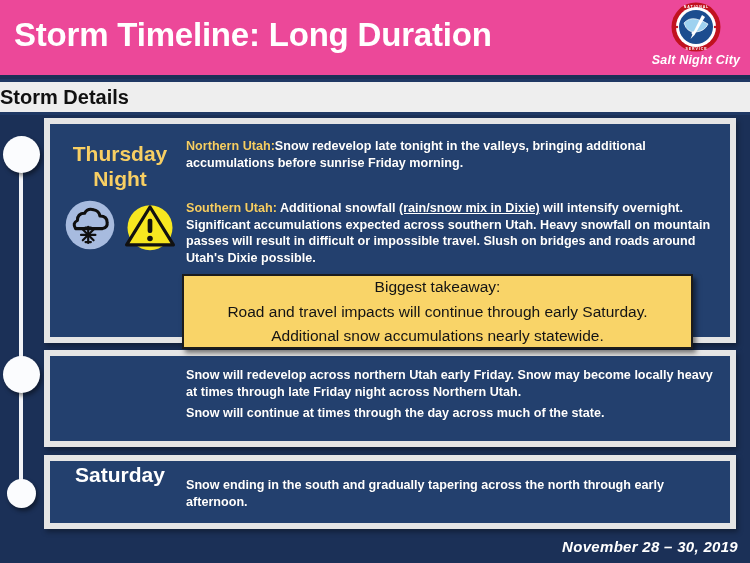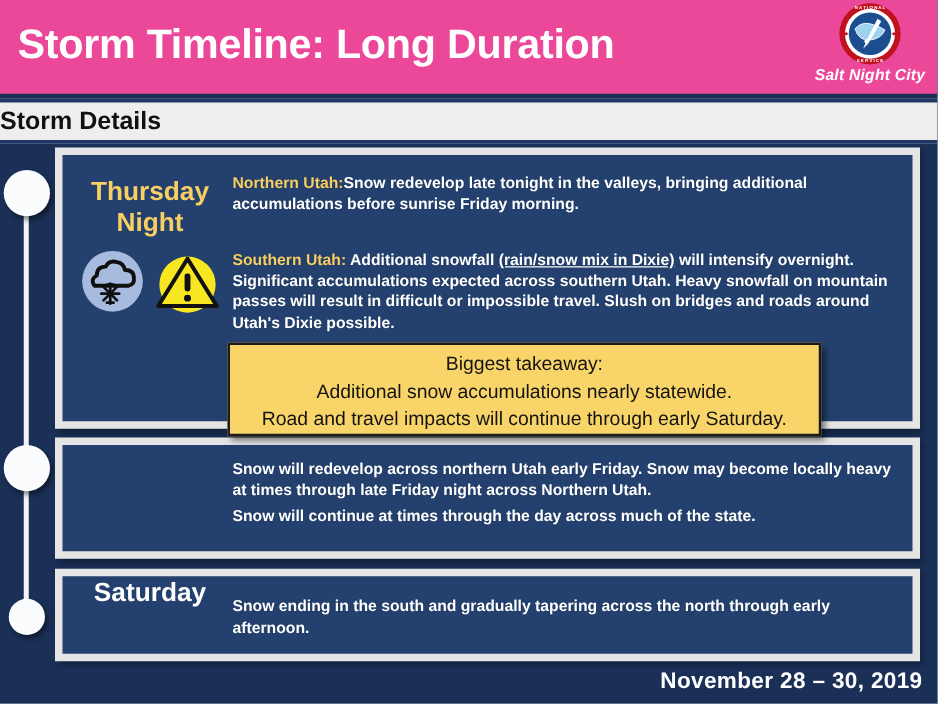--- a/index.html
+++ b/index.html
@@ -135,45 +135,46 @@
 
   #fri-para-1 { position: absolute; left: 136px; top: 11px; right: 14px; }
   #fri-para-2 { position: absolute; left: 136px; top: 49px; right: 14px; }
 
   #sat-para-1 { position: absolute; left: 136px; top: 16px; right: 14px; }
 
   
   #takeaway {
     position: absolute;
     left: 182px; top: 274px;
-    width: 475px; height: 75px;
+    width: 511px; height: 75px;
     background: #f9d468;
     border: 2px solid #1c1c1c;
     box-shadow: 3px 4px 5px rgba(0,0,0,0.5);
     display: flex;
     flex-direction: column;
     align-items: center;
-    justify-content: flex-end;
+    justify-content: space-between;
     z-index: 20;
   }
   .takeaway-line {
     color: #141414;
     font-size: 15.5px;
     line-height: 1.42;
     text-align: center;
     white-space: nowrap;
   }
 
   
   #footer-date {
     position: absolute;
     right: 12px; bottom: 8px;
     color: #ffffff;
-    font-size: 18px;
-    font-weight: bold;
+    font-size: 15px;
+    font-weight: bold;
+    font-style: italic;
     letter-spacing: 0.3px;
   }
 </style>
 </head>
 <body>
 
 <div id="page">
 
   <div id="header">
     <div id="header-title">Storm Timeline: Long Duration</div>
@@ -242,22 +243,22 @@
       <span class="region-tag">Northern Utah:</span><span>Snow redevelop late tonight in the valleys, bringing additional accumulations before sunrise Friday morning.</span>
     </div>
 
     <div class="para" id="thu-para-2">
       <span class="region-tag">Southern  Utah:</span><span> Additional snowfall </span><span class="underline">(rain/snow mix in Dixie)</span><span> will intensify overnight. Significant accumulations expected across southern Utah. Heavy snowfall on mountain passes will result in difficult or impossible travel. Slush on bridges and roads around Utah's Dixie possible.</span>
     </div>
   </div>
 
   <div id="takeaway">
     <div class="takeaway-line">Biggest takeaway:</div>
+    <div class="takeaway-line">Road and travel impacts will continue through early Saturday.</div>
     <div class="takeaway-line">Additional snow accumulations nearly statewide.</div>
-    <div class="takeaway-line">Road and travel impacts will continue through early Saturday.</div>
   </div>
 
   <div class="card" id="card-fri">
 
     <div class="para" id="fri-para-2">Snow will continue at times through the day across much of the state.</div>
     <div class="para" id="fri-para-1">Snow will redevelop across northern Utah early Friday. Snow may become locally heavy at times through late Friday night across Northern Utah.</div>
   </div>
 
   <div class="card" id="card-sat">
     <div class="day-col" id="day-sat">

